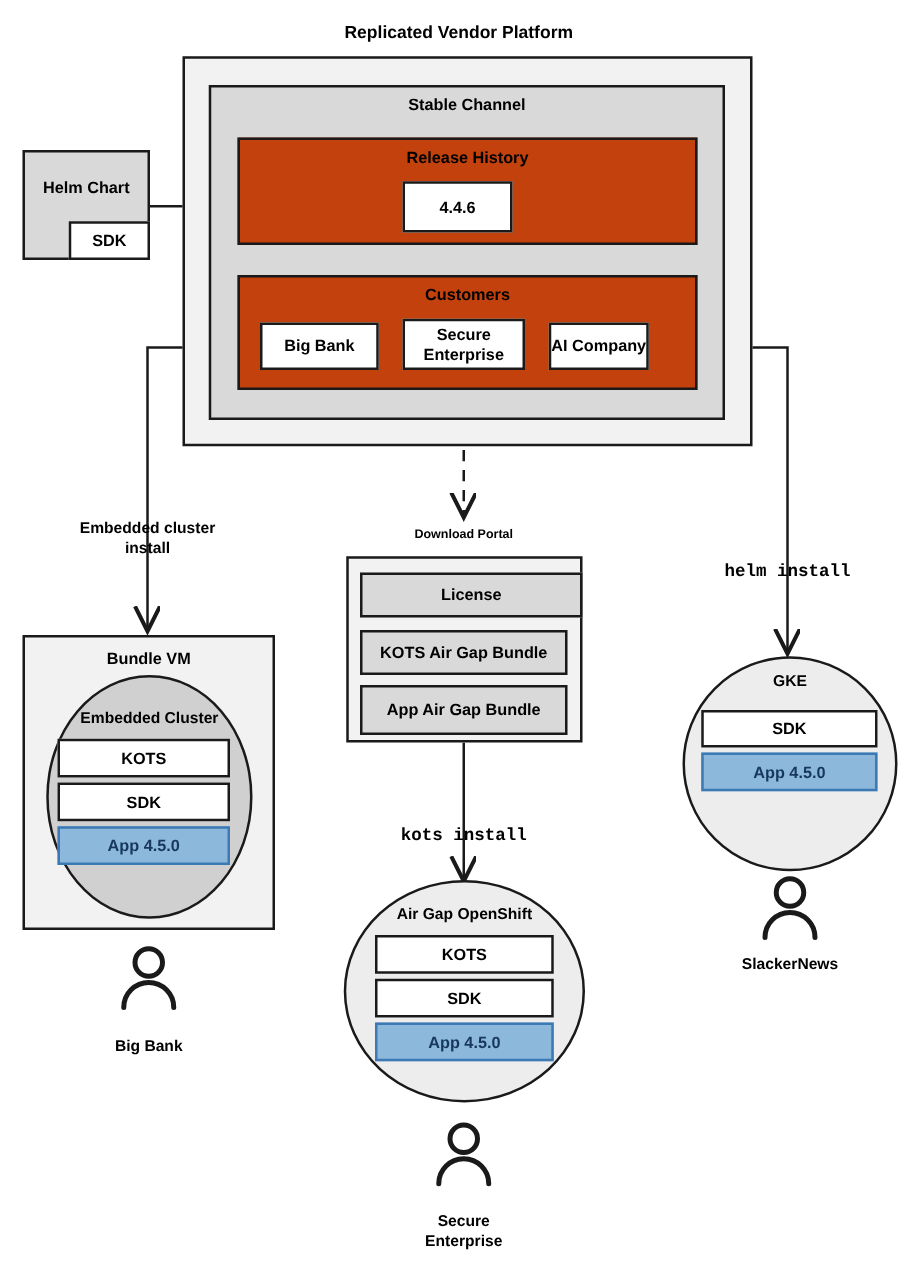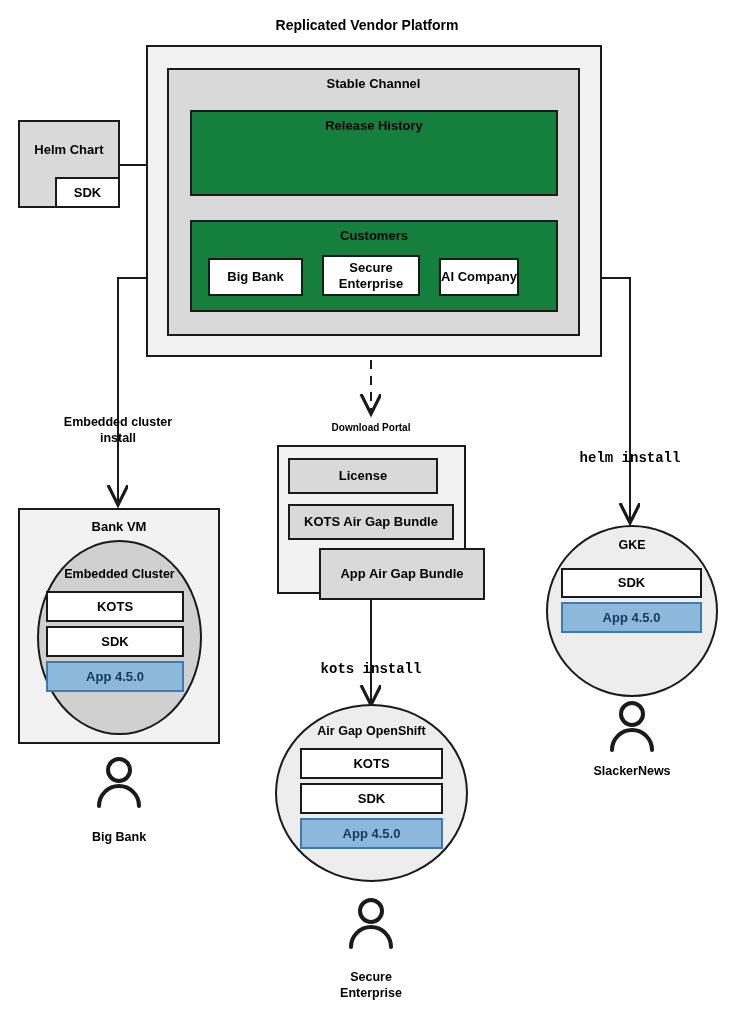--- a/index.html
+++ b/index.html
@@ -17,21 +17,21 @@
   #canvas { position: absolute; left: 0; top: 0; width: 734px; height: 1026px; }
 
   svg.wires { position: absolute; left: 0; top: 0; width: 734px; height: 1026px; pointer-events: none; }
 
   .lbl { position: absolute; text-align: center; font-weight: bold; line-height: 1.25; }
 
   
   .box { position: absolute; border: 2px solid #1a1a1a; }
   .b-outer { background: #f2f2f2; }
   .b-light { background: #d9d9d9; }
-  .b-mid   { background: #15803d; }
+  .b-mid   { background: #c2410c; }
   .b-white { background: #ffffff; }
   .b-grey  { background: #d9d9d9; }
   .b-blue  { background: #8cb8dc; border-color: #3d7ab3; }
 
   .boxtitle {
     position: absolute; left: 0; right: 0; top: 6px;
     text-align: center; font-weight: bold; font-size: 13px;
   }
   .celltext {
     width: 100%; height: 100%;
@@ -77,20 +77,23 @@
   <div class="box b-outer" style="left:146px; top:45px; width:456px; height:312px;"></div>
 
   <div class="box b-light" style="left:167px; top:68px; width:413px; height:268px;">
     <div class="boxtitle">Stable Channel</div>
   </div>
 
   <div class="box b-mid" style="left:190px; top:110px; width:368px; height:86px;">
     <div class="boxtitle">Release History</div>
   </div>
 
+  <div class="box b-white" style="left:322px; top:145px; width:88px; height:41px;">
+    <div class="celltext">4.4.6</div>
+  </div>
 
   <div class="box b-mid" style="left:190px; top:220px; width:368px; height:92px;">
     <div class="boxtitle">Customers</div>
   </div>
 
   <div class="box b-white" style="left:208px; top:258px; width:95px; height:38px;">
     <div class="celltext" style="white-space:pre-line;">Big Bank</div>
   </div>
   <div class="box b-white" style="left:322px; top:255px; width:98px; height:41px;">
     <div class="celltext" style="white-space:pre-line;">Secure
@@ -111,32 +114,32 @@
 install</div>
 
   <div class="lbl mono" style="left:545px; top:418px; width:170px; font-size:14px;">helm install</div>
 
   <div class="lbl mono" style="left:286px; top:629px; width:170px; font-size:14px;">kots install</div>
 
   <div class="lbl" style="left:281px; top:422px; width:180px; font-size:10px;">Download Portal</div>
 
   <div class="box b-outer" style="left:277px; top:445px; width:189px; height:149px;"></div>
 
-  <div class="box b-grey" style="left:288px; top:458px; width:150px; height:36px;">
+  <div class="box b-grey" style="left:288px; top:458px; width:178px; height:36px;">
     <div class="celltext">License</div>
   </div>
   <div class="box b-grey" style="left:288px; top:504px; width:166px; height:36px;">
     <div class="celltext">KOTS Air Gap Bundle</div>
   </div>
-  <div class="box b-grey" style="left:288px; top:548px; width:166px; height:52px;margin-left:31px;">
+  <div class="box b-grey" style="left:288px; top:548px; width:166px; height:40px;">
     <div class="celltext">App Air Gap Bundle</div>
   </div>
 
   <div class="box b-outer" style="left:18px; top:508px; width:202px; height:236px;">
-    <div class="boxtitle" style="top:9px;">Bank VM</div>
+    <div class="boxtitle" style="top:9px;">Bundle VM</div>
   </div>
   <div class="circle c-grey" style="left:37px; top:540px; width:165px; height:195px;"></div>
   <div class="lbl" style="left:37px; top:567px; width:165px; font-size:12.5px;">Embedded Cluster</div>
 
   <div class="box b-white" style="left:46px; top:591px; width:138px; height:31px;">
     <div class="celltext">KOTS</div>
   </div>
   <div class="box b-white" style="left:46px; top:626px; width:138px; height:31px;">
     <div class="celltext">SDK</div>
   </div>

